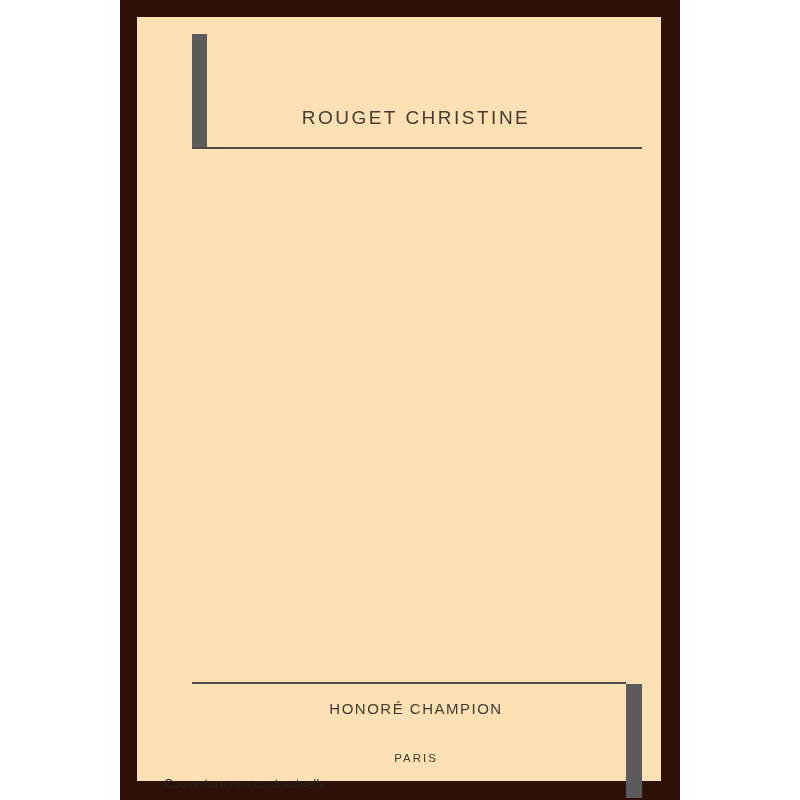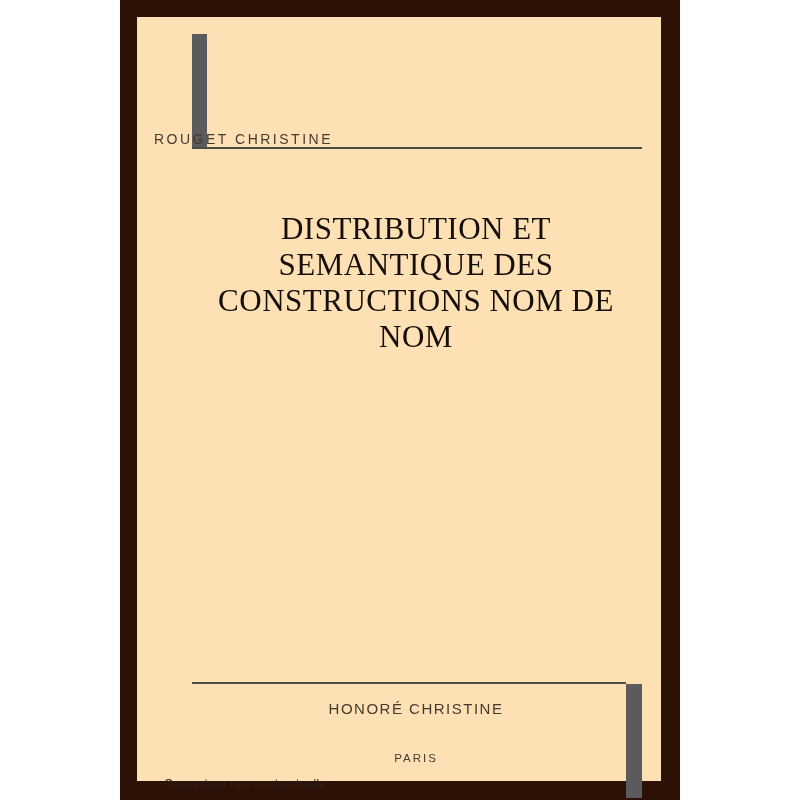--- a/index.html
+++ b/index.html
@@ -27,22 +27,22 @@
 
   .accent-bar{position:absolute;background:var(--accent-gray);}
   .accent-bar.top-left{left:55px;top:17px;width:15px;height:114px;}
   .accent-bar.bottom-right{left:489px;top:667px;width:16px;height:114px;}
 
   .rule{position:absolute;background:var(--rule-line);height:2px;}
   .rule.header{left:55px;top:130px;width:450px;}
   .rule.footer{left:55px;top:665px;width:434px;}
 
   .author{
-    position:absolute;left:17px;top:114px;width:524px;
-    font-size:14px;letter-spacing:2.5px;
+    position:absolute;left:17px;top:90px;width:524px;
+    text-align:center;font-size:19px;letter-spacing:2.5px;
     color:var(--secondary-text);
   }
   .title{
     position:absolute;left:17px;top:194px;width:524px;
     text-align:center;
     font-family:"Liberation Serif","DejaVu Serif",serif;
     font-size:31px;line-height:36px;letter-spacing:0.5px;
     color:var(--title-text);
   }
   .publisher{
@@ -68,30 +68,24 @@
 
 <div class="cover">
   <div class="cover-inner">
 
     <div class="accent-bar top-left"></div>
 
     <div class="author">ROUGET CHRISTINE</div>
 
     <div class="rule header"></div>
 
-    <div class="title">
-      <div>DISTRIBUTION ET</div>
-      <div>SEMANTIQUE DES</div>
-      <div>CONSTRUCTIONS NOM DE</div>
-      <div>NOM</div>
-    </div>
 
     <div class="rule footer"></div>
 
     <div class="accent-bar bottom-right"></div>
 
-    <div class="publisher">HONORÉ CHRISTINE</div>
+    <div class="publisher">HONORÉ CHAMPION</div>
     <div class="city">PARIS</div>
 
     <div class="disclaimer">Couverture non contractuelle</div>
 
   </div>
 </div>
 
 </body></html>

